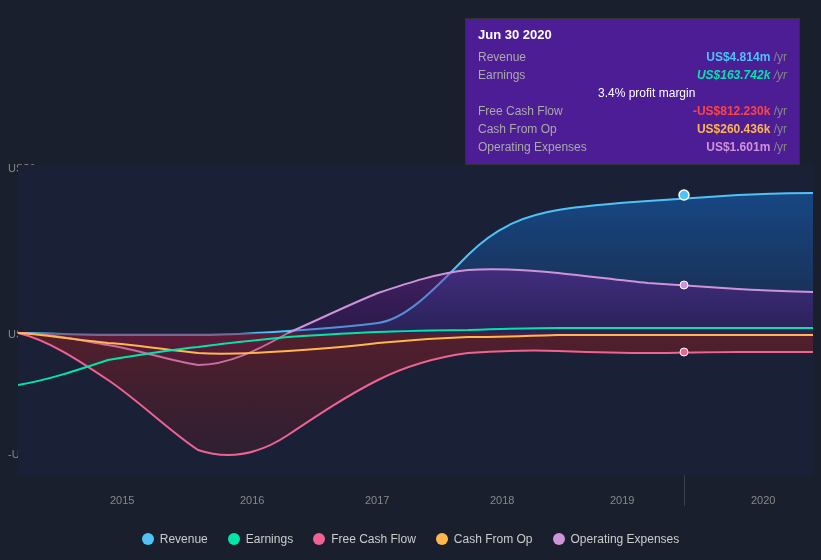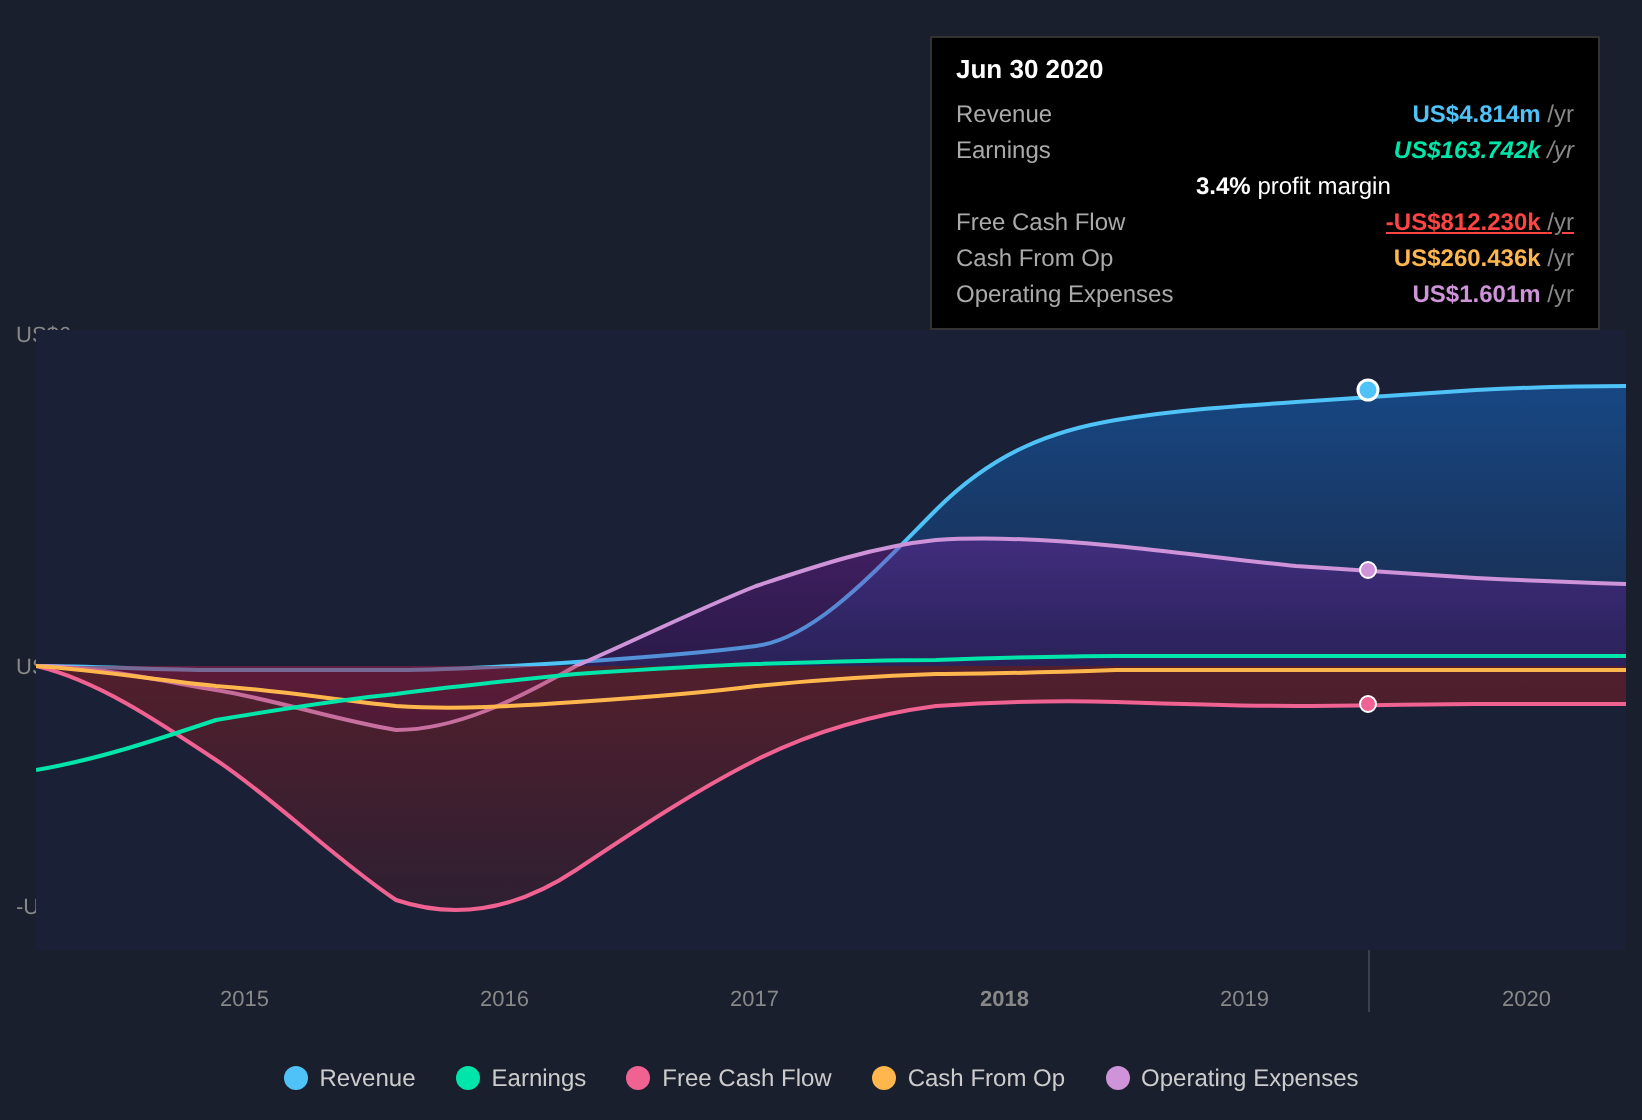--- a/index.html
+++ b/index.html
@@ -19,21 +19,21 @@
       width: 821px;
       height: 560px;
     }
 
     
     .tooltip-box {
       position: absolute;
       top: 18px;
       left: 465px;
       width: 335px;
-      background: #000000;
+      background: #4c1d95;
       border: 1px solid #333;
       padding: 8px 12px;
       z-index: 10;
     }
     .tooltip-date {
       font-size: 13px;
       font-weight: bold;
       color: #fff;
       margin-bottom: 6px;
     }
@@ -46,31 +46,31 @@
     }
     .tooltip-label {
       color: #aaa;
       min-width: 120px;
     }
     .tooltip-value {
       font-weight: bold;
     }
     .color-blue { color: #4fc3f7; text-align: right; }
     .color-green { color: #00e5aa; font-style: italic; }
-    .color-red { color: #ff4444; text-decoration: underline; }
+    .color-red { color: #ff4444; }
     .color-orange { color: #ffb74d; }
     .color-purple { color: #ce93d8; }
 
     .profit-margin {
       color: #fff;
       font-size: 12px;
       padding: 2px 0 2px 120px;
     }
     .profit-margin span {
-      font-weight: bold;
+      font-weight: normal;
       color: #fff;
     }
 
     
     .y-label {
       position: absolute;
       font-size: 11px;
       color: #888;
       left: 8px;
     }
@@ -321,21 +321,21 @@
     <circle cx="666" cy="30" r="5" fill="#4fc3f7" stroke="#fff" stroke-width="1.5"></circle>
 
     <circle cx="666" cy="120" r="4" fill="#ce93d8" stroke="#fff" stroke-width="1"></circle>
 
     <circle cx="666" cy="187" r="4" fill="#f06292" stroke="#fff" stroke-width="1"></circle>
   </svg>
 
   <div class="x-label" style="left: 110px; margin-top: 28px;">2015</div>
   <div class="x-label" style="left: 240px;">2016</div>
   <div class="x-label" style="left: 365px;">2017</div>
-  <div class="x-label" style="left: 490px; font-weight: bold;">2018</div>
+  <div class="x-label" style="left: 490px;">2018</div>
   <div class="x-label" style="left: 610px;">2019</div>
   <div class="x-label" style="left: 751px;">2020</div>
 
   <div class="legend">
     <div class="legend-item">
       <div class="legend-dot" style="background:#4fc3f7;"></div>
       <span>Revenue</span>
     </div>
     <div class="legend-item">
       <div class="legend-dot" style="background:#00e5aa;"></div>

